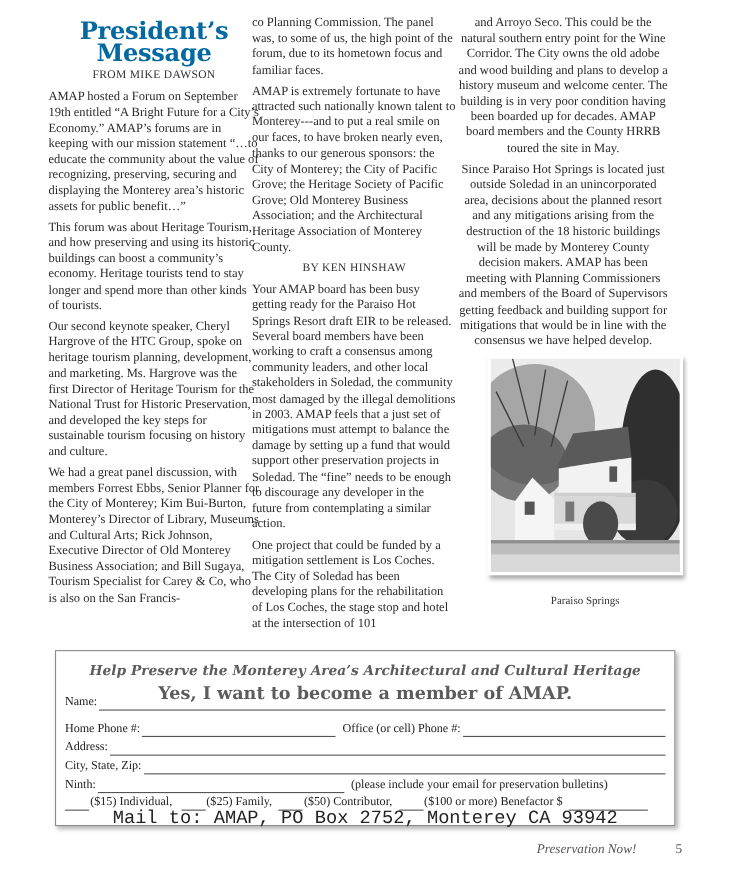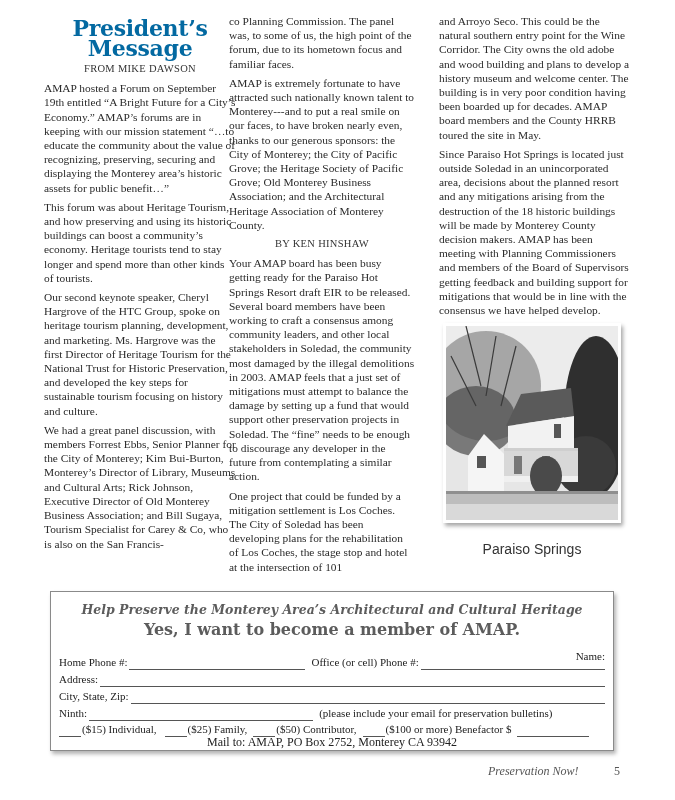--- a/index.html
+++ b/index.html
@@ -2,44 +2,44 @@
 <html><head>
 <meta charset="utf-8">
 <style>
   html, body { margin:0; padding:0; background:#ffffff; }
   body { width:675px; height:800px; position:relative; overflow:hidden;
          font-family:"Liberation Serif","DejaVu Serif",serif; color:#2a2a2a; }
   .col { position:absolute; top:14px; font-size:11.4px; line-height:14.2px; text-align:left; }
   .col p { margin:0 0 5px 0; }
   #col1 { left:44px; width:192px; }
   #col2 { left:229px; width:186px; }
-  #col3 { left:439px; width:192px; }
+  #col3 { left:416px; width:192px;text-align:center; }
   .headline { font-family:"DejaVu Serif",serif; font-weight:bold; color:#0369a1;
               text-align:center; font-size:22px; line-height:20px; margin:4px 0 4px 0; letter-spacing:-0.3px; }
   .byline { text-align:center; font-size:10.5px; letter-spacing:0.3px; margin:0 0 5px 0; color:#333; }
   #col2 .headline { margin-top:26px; }
   #photo-frame { position:absolute; left:443px; top:323px; width:178px; height:200px;
                  background:#fff; box-shadow:2px 3px 4px rgba(0,0,0,0.35); }
   #photo { position:absolute; left:3px; top:3px; width:172px; height:194px; overflow:hidden; }
   #photo svg { display:block; }
   #photo-caption { position:absolute; left:443px; top:541px; width:178px; text-align:center;
-                   font-family:Liberation Sans, sans-serif; font-size:14px; color:#333; }
+                   font-family:Liberation Serif, serif; font-size:10px; color:#333; }
   #form-box { position:absolute; left:50px; top:591px; width:562px; height:158px;
               border:1px solid #8a8a8a; background:#fff; box-shadow:2px 3px 4px rgba(0,0,0,0.3); }
   #form-title { position:absolute; left:0; top:10px; width:100%; text-align:center;
                 font-family:"DejaVu Serif",serif; font-weight:bold; color:#5c5c5c; font-size:12.5px;font-style:italic; }
   #form-subtitle { position:absolute; left:0; top:28px; width:100%; text-align:center;
                    font-family:"DejaVu Serif",serif; font-weight:bold; color:#5c5c5c; font-size:16px; }
   .frow { position:absolute; left:8px; right:8px; height:16px; font-size:11px; line-height:16px;
           display:flex; align-items:flex-end; white-space:nowrap; color:#222; }
   .fline { flex:1; border-bottom:1px solid #555; height:11px; margin-left:2px; }
   .fline.fixed { flex:none; }
   .blank { display:inline-block; border-bottom:1px solid #555; width:22px; height:11px; margin-right:1px; }
   #mail-line { position:absolute; left:0; top:143px; width:100%; text-align:center;
-               font-family:Liberation Serif, serif; font-size:12px; color:#222; }
+               font-family:Liberation Mono, monospace; font-size:17px; color:#222; }
   #footer-pub { position:absolute; left:488px; top:764px; font-style:italic; font-size:12px; color:#555; }
   #footer-page { position:absolute; left:614px; top:764px; font-size:12px; color:#555; }
 </style>
 </head>
 <body>
 
 <div id="col1" class="col">
   <div class="headline">President’s Message</div>
   <div class="byline">FROM MIKE DAWSON</div>
   <p>AMAP hosted a Forum on September 19th entitled “A Bright Future for a City’s Economy.”  AMAP’s forums are in keeping with our mission statement “…to educate the community about the value of recognizing, preserving, securing and displaying the Monterey area’s historic assets for public benefit…”</p>
@@ -95,21 +95,21 @@
       <rect x="0" y="165" width="172" height="3" fill="#8f8f8f"></rect>
     </svg>
   </div>
 </div>
 <div id="photo-caption">Paraiso Springs</div>
 
 <div id="form-box">
   <div id="form-title">Help Preserve the Monterey Area’s Architectural and Cultural Heritage</div>
   <div id="form-subtitle">Yes, I want to become a member of AMAP.</div>
 
-  <div class="frow" style="top:56px;flex-direction:column;">
+  <div class="frow" style="top:38px;">
     <span>Name:</span>
     <span class="fline"></span>
   </div>
 
   <div class="frow" style="top:62px;">
     <span>Home Phone #:</span>
     <span class="fline fixed" style="width:176px;margin-right:6px;"></span>
     <span>Office (or cell) Phone #:</span>
     <span class="fline"></span>
   </div>

